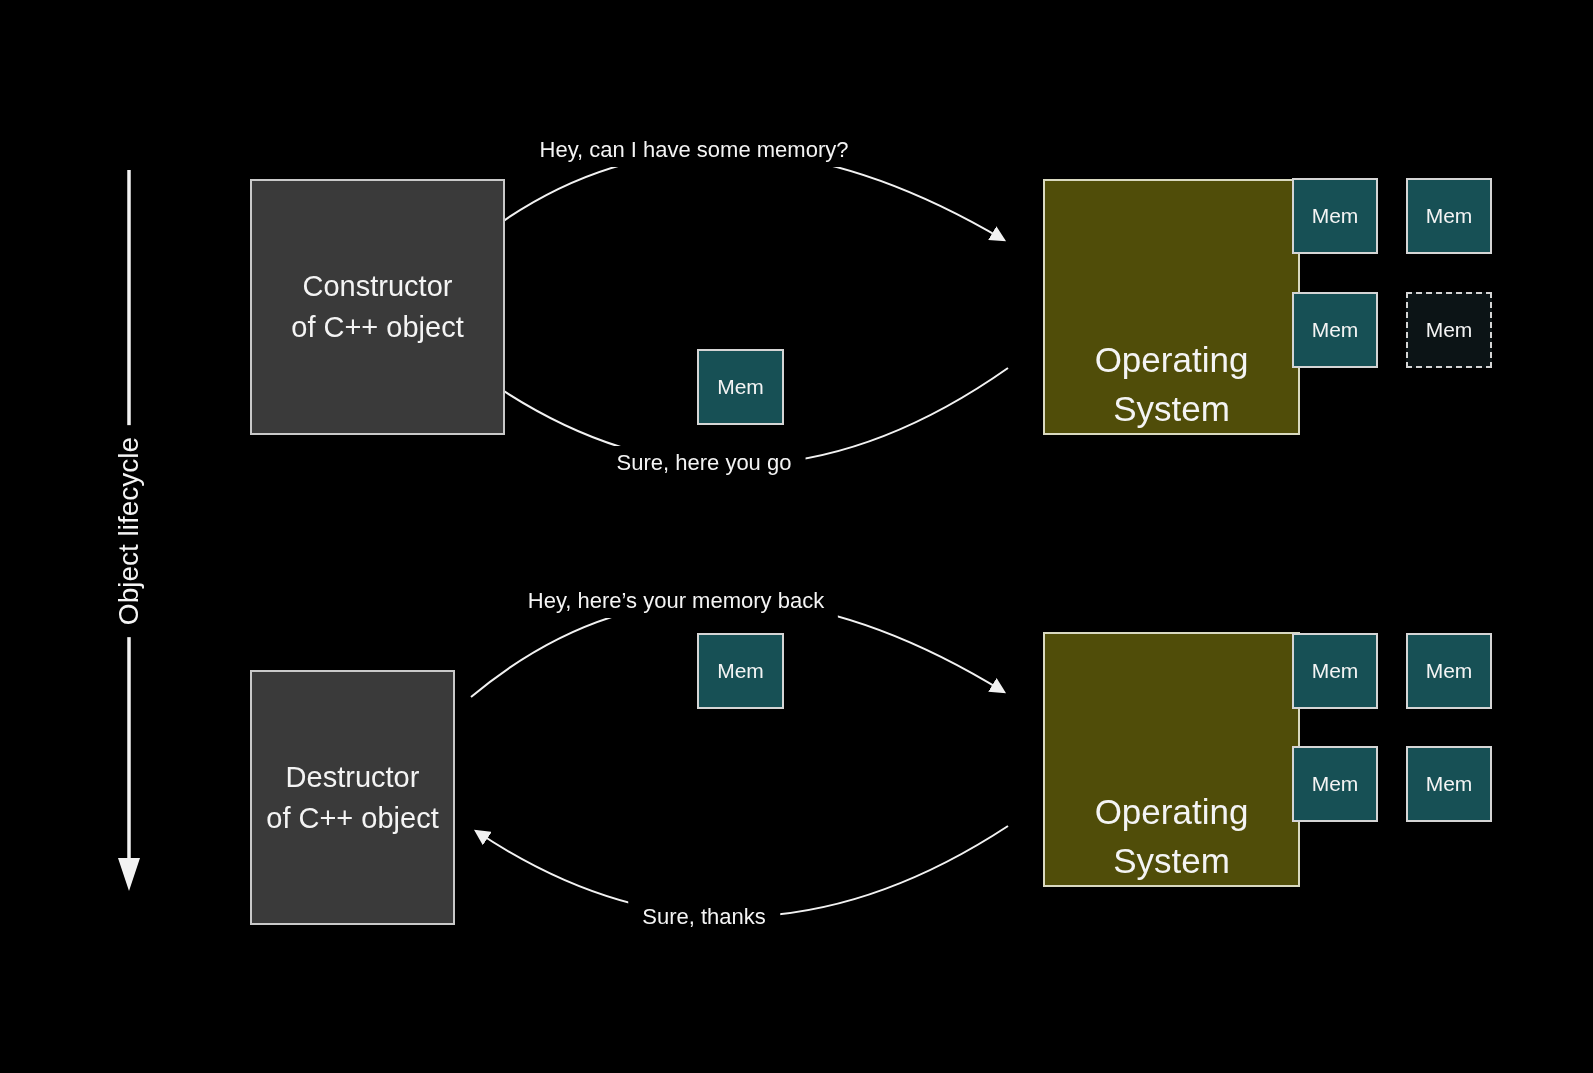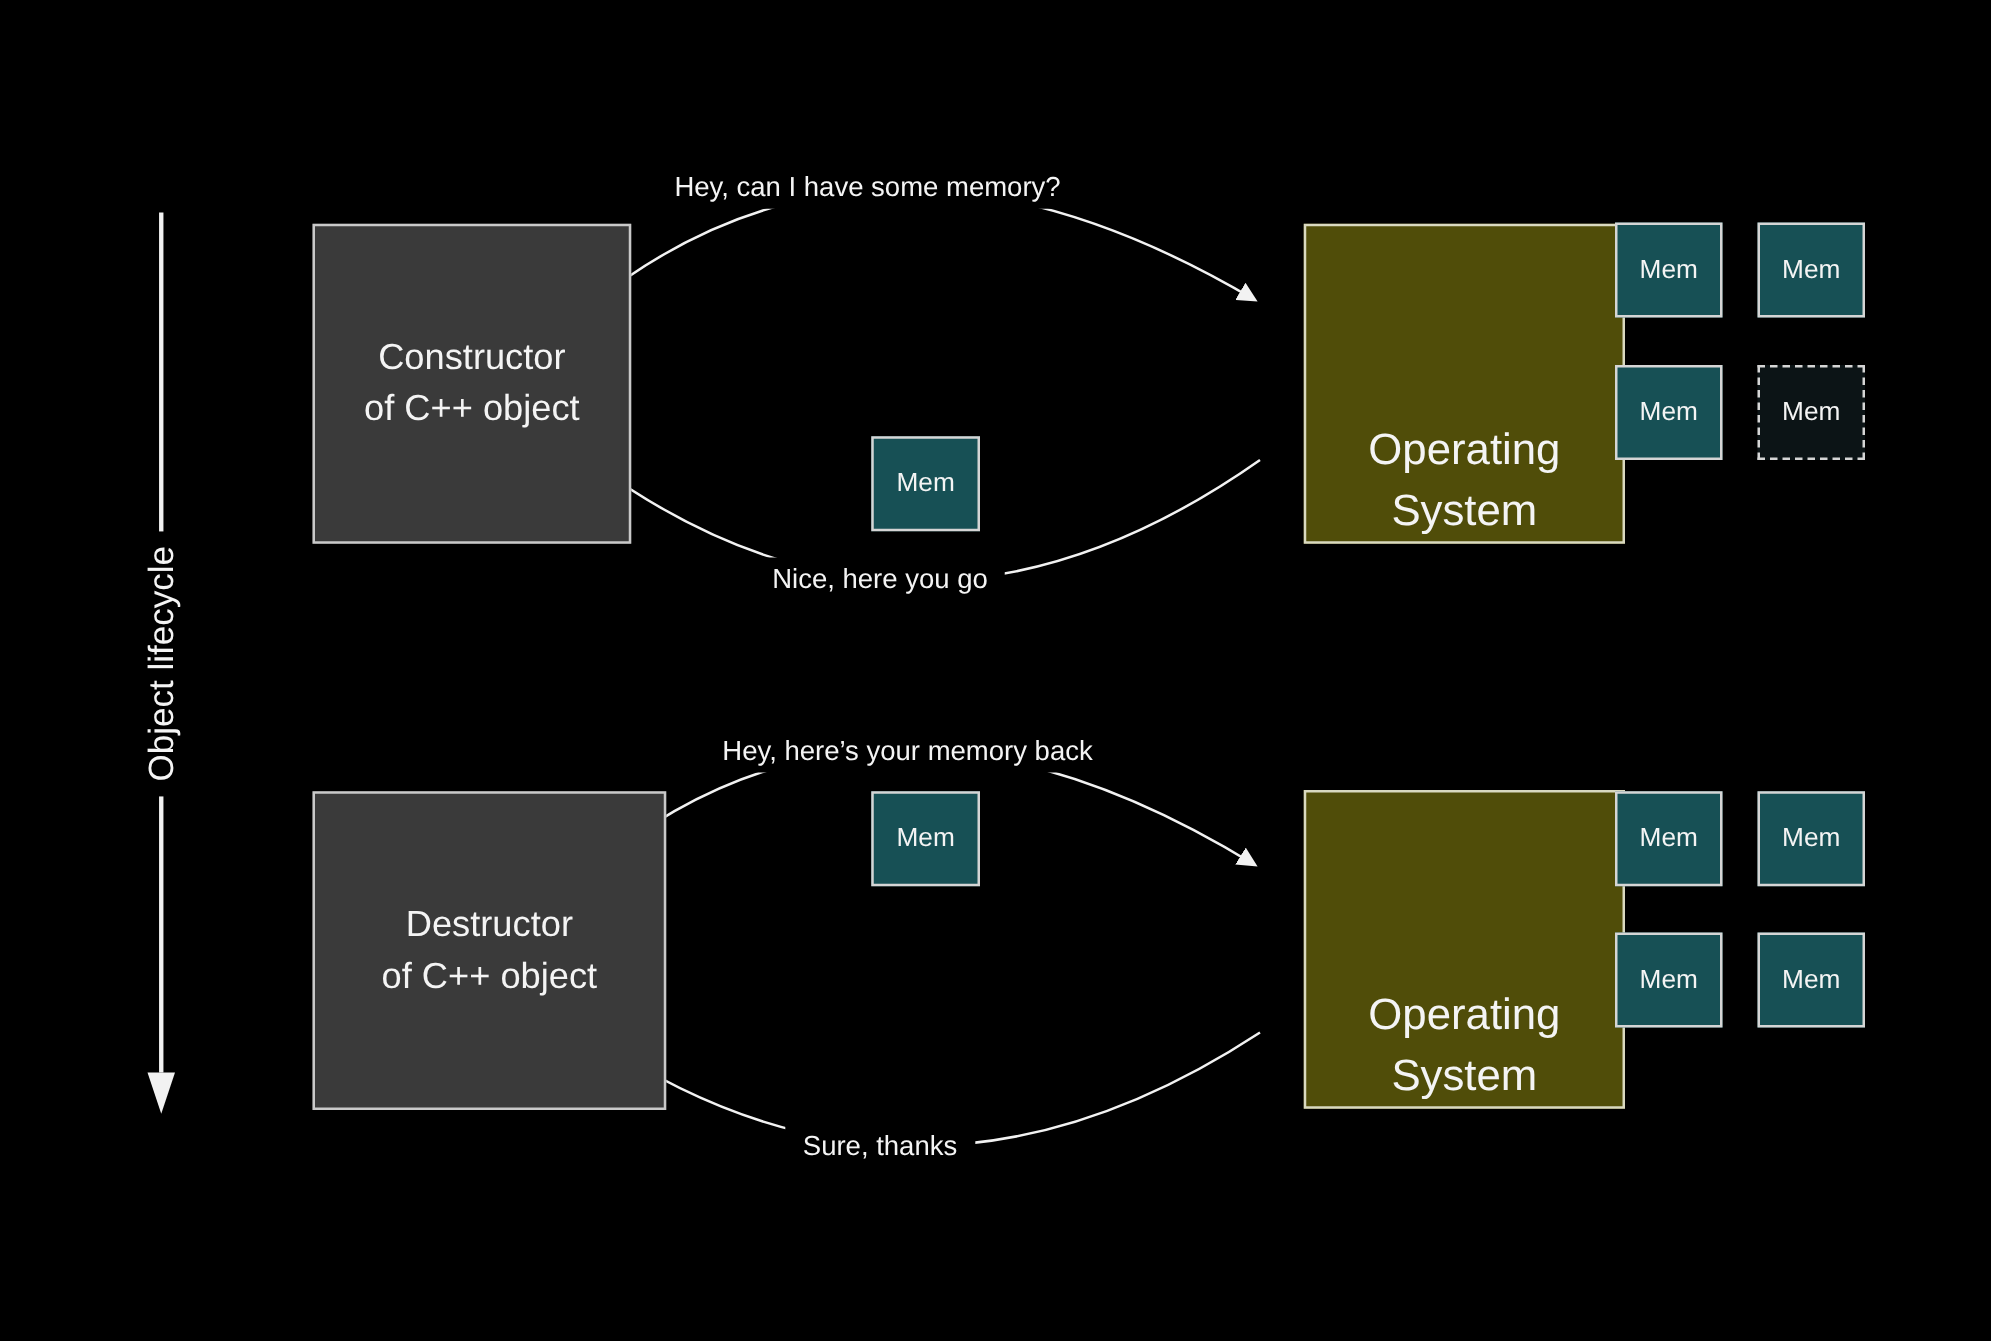--- a/index.html
+++ b/index.html
@@ -112,50 +112,50 @@
     <span class="box-line">Constructor</span>
     <span class="box-line">of C++ object</span>
   </div>
 
   <div class="box os" style="left:1008px; top:179px; width:257px; height:256px;">
     <span class="box-line">Operating</span>
     <span class="box-line">System</span>
   </div>
 
   <div class="speech" style="left:694px; top:150px;">Hey, can I have some memory?</div>
-  <div class="speech" style="left:704px; top:463px;">Nice, here you go</div>
+  <div class="speech" style="left:704px; top:463px;">Sure, here you go</div>
 
   <div class="mem" style="left:697px; top:349px; width:87px;">
     <span>Mem</span>
   </div>
 
   <div class="mem" style="left:1292px; top:178px;">
     <span>Mem</span>
   </div>
   <div class="mem" style="left:1406px; top:178px;">
     <span>Mem</span>
   </div>
   <div class="mem" style="left:1292px; top:292px;">
     <span>Mem</span>
   </div>
   <div class="mem freed" style="left:1406px; top:292px;">
     <span>Mem</span>
   </div>
 
-  <div class="box actor" style="left:215px; top:633px; width:283px; height:255px;">
+  <div class="box actor" style="left:215px; top:670px; width:205px; height:255px;">
     <span class="box-line">Destructor</span>
     <span class="box-line">of C++ object</span>
   </div>
 
   <div class="box os" style="left:1008px; top:632px; width:257px; height:255px;">
     <span class="box-line">Operating</span>
     <span class="box-line">System</span>
   </div>
 
-  <div class="speech" style="left:726px; top:601px;">Hey, here’s your memory back</div>
+  <div class="speech" style="left:676px; top:601px;">Hey, here’s your memory back</div>
   <div class="speech" style="left:704px; top:917px;">Sure, thanks</div>
 
   <div class="mem" style="left:697px; top:633px; width:87px;">
     <span>Mem</span>
   </div>
 
   <div class="mem" style="left:1292px; top:633px;">
     <span>Mem</span>
   </div>
   <div class="mem" style="left:1406px; top:633px;">

